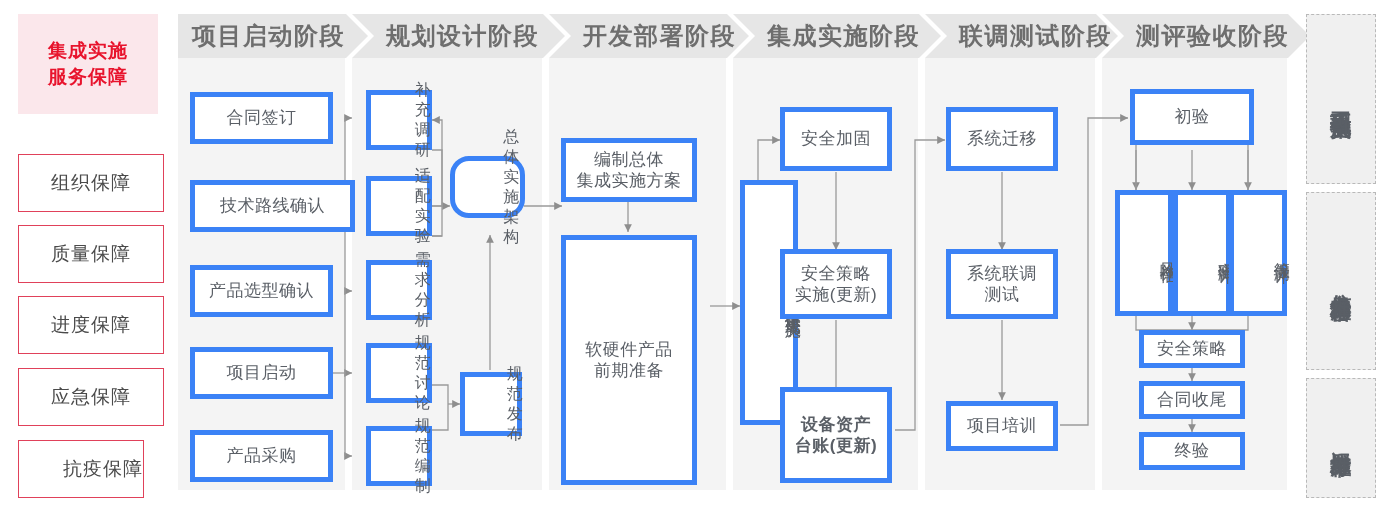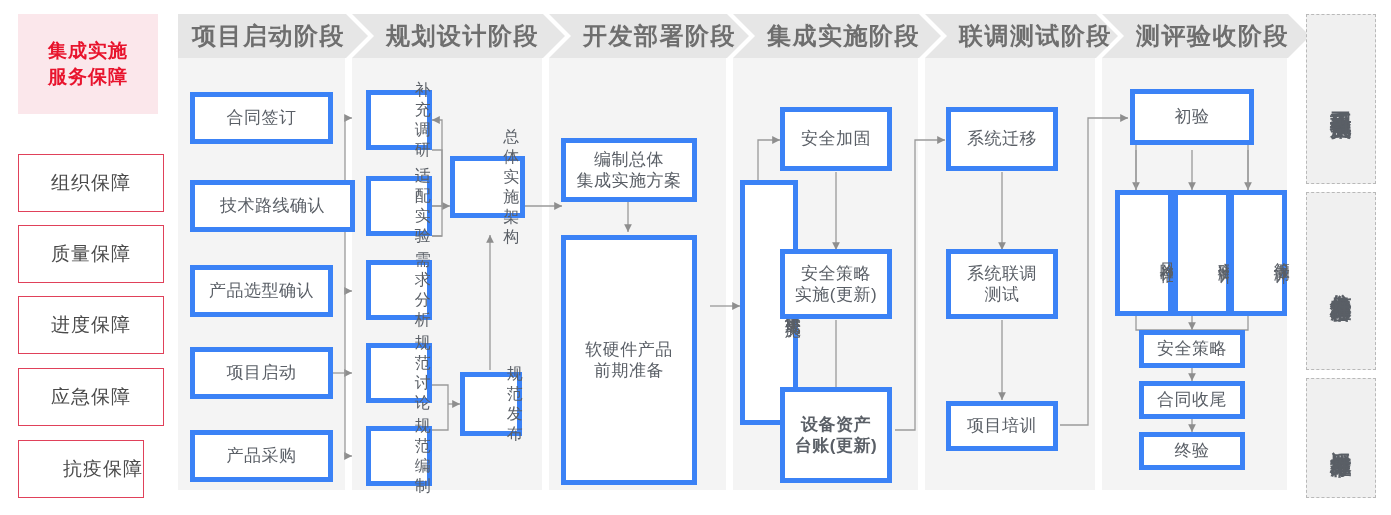--- a/index.html
+++ b/index.html
@@ -240,21 +240,21 @@
   <div class="node sm" style="left:366px;top:90px;width:66px;height:60px;">补充
 调研</div>
   <div class="node sm" style="left:366px;top:176px;width:66px;height:60px;">适配
 实验</div>
   <div class="node sm" style="left:366px;top:260px;width:66px;height:60px;">需求
 分析</div>
   <div class="node sm" style="left:366px;top:343px;width:66px;height:60px;">规范
 讨论</div>
   <div class="node sm" style="left:366px;top:426px;width:66px;height:60px;">规范
 编制</div>
-  <div class="node sm" style="left:450px;top:156px;width:75px;height:62px;">总体实
+  <div class="node sm" style="left:450px;top:156px;width:75px;height:62px;border-radius:19px;">总体实
 施架构</div>
   <div class="node sm" style="left:460px;top:372px;width:62px;height:64px;">规范
 发布</div>
 
   <div class="node" style="left:561px;top:138px;width:136px;height:64px;">编制总体
 集成实施方案</div>
   <div class="node" style="left:561px;top:235px;width:136px;height:250px;">软硬件产品
 前期准备</div>
 
   <div class="node sm vert" style="left:740px;top:180px;width:37px;height:245px;">项目整体集成实施</div>

